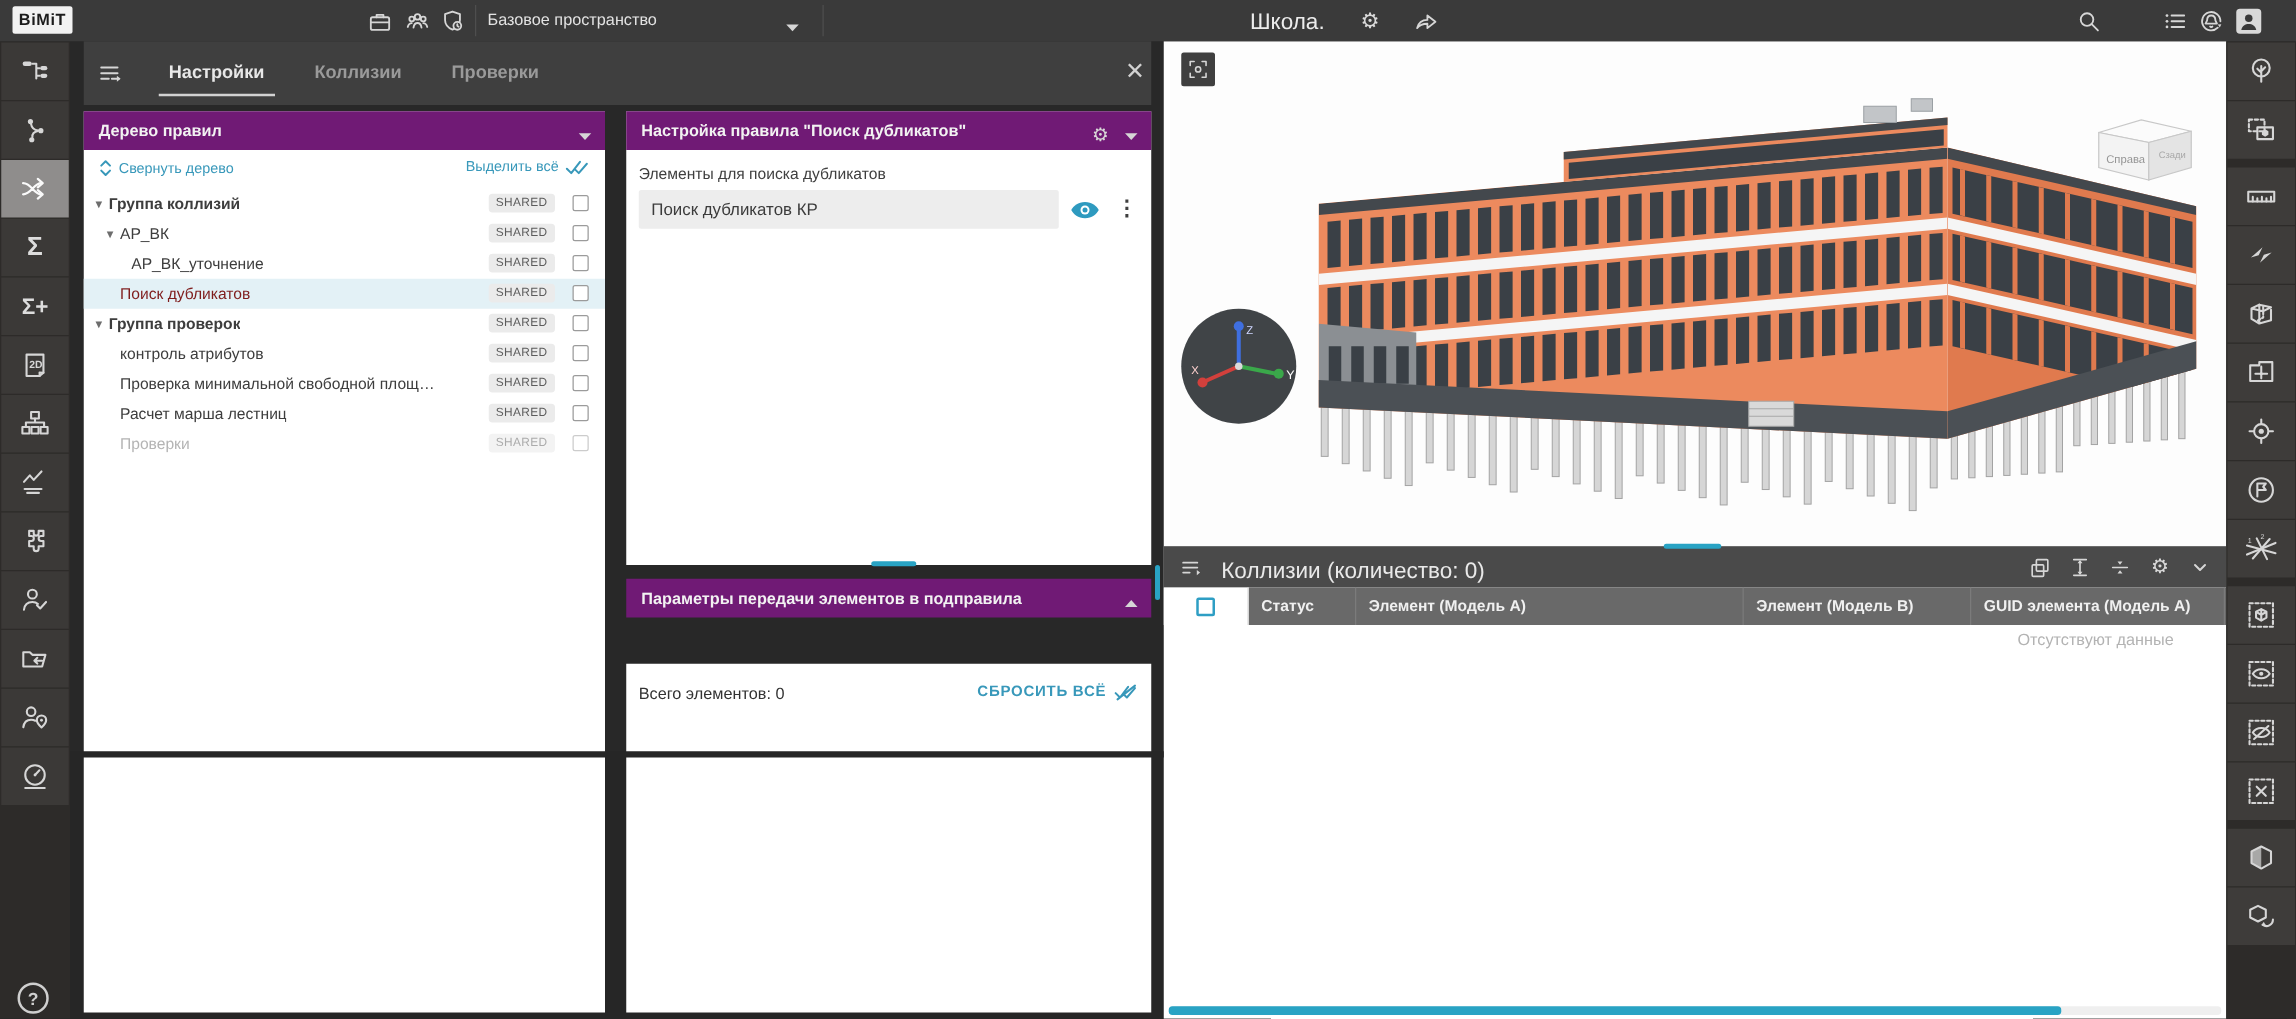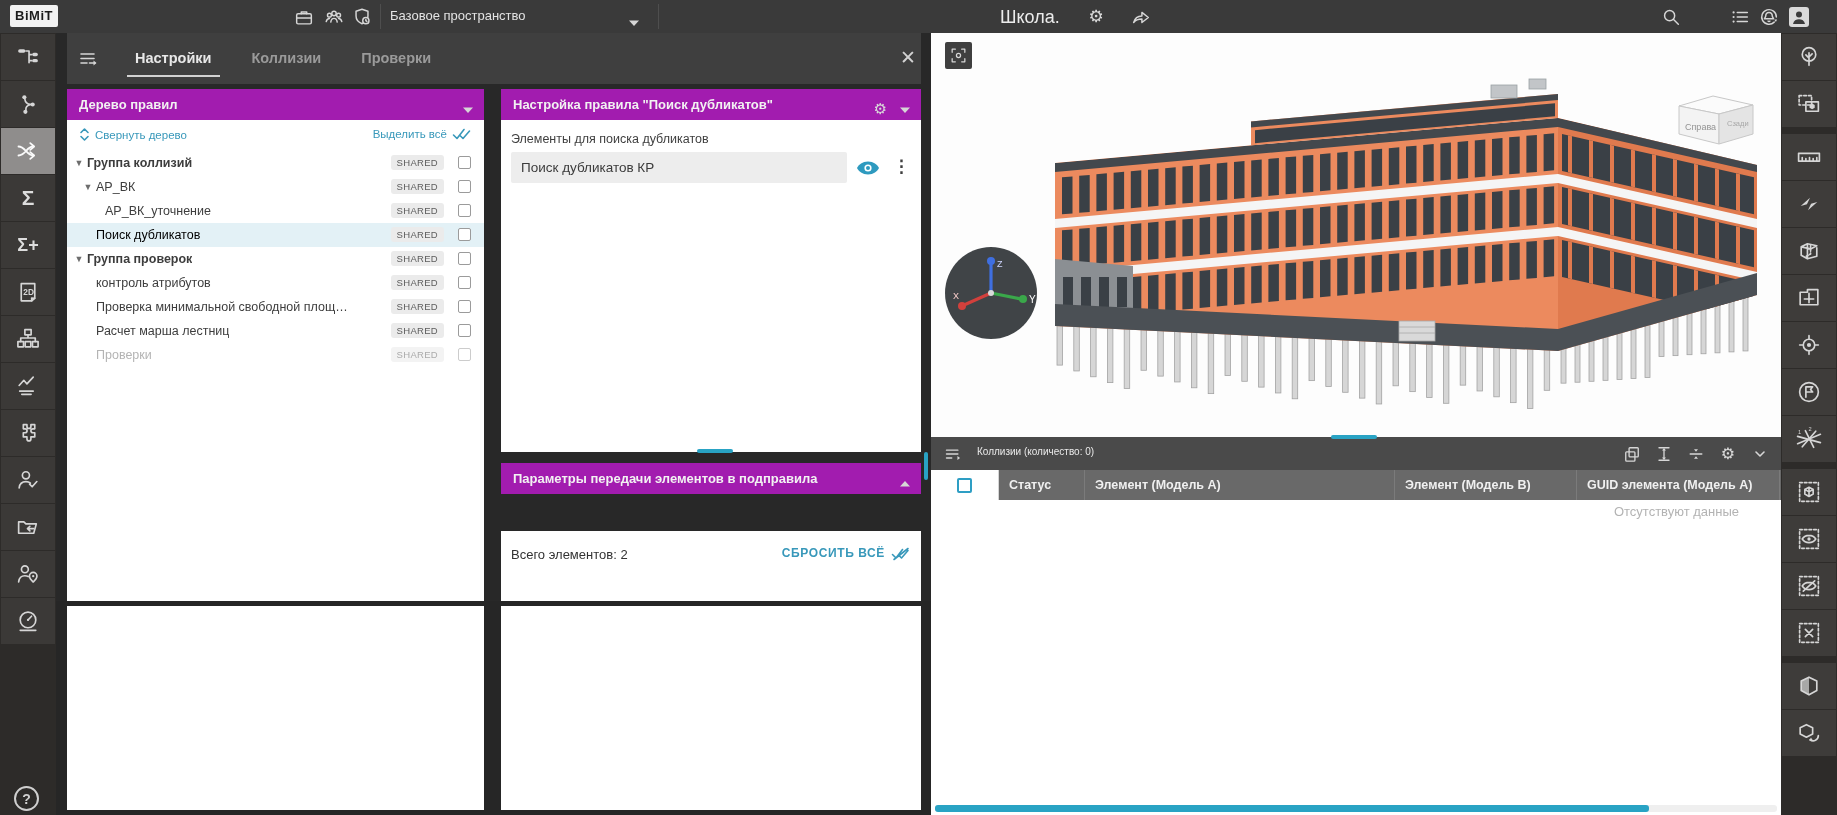--- a/index.html
+++ b/index.html
@@ -35,32 +35,32 @@
   
   .tab-bar { position:absolute; left:67px; top:33px; width:854px; height:51px; background:#3f3f3f; z-index:10; }
   .tabs { position:absolute; left:48px; top:0; height:51px; display:flex; }
   .tab { position:relative; padding:0 20px; line-height:51px; font-size:14.5px; color:#9a9a9a; font-weight:bold; cursor:pointer; }
   .tab.active { color:#e8e8e8; }
   .tab.active::after { content:""; position:absolute; left:12px; right:12px; bottom:7px; height:2px; background:#d2d2d2; }
   .panel-hamburger { position:absolute; left:10px; top:14px; }
   .close-x { position:absolute; left:828px; top:12px; width:26px; height:26px; color:#d2d2d2;
     font-size:19px; text-align:center; line-height:26px; cursor:pointer; }
 
-  .gray-hdr { background:#a21caf; height:31px; position:relative; }
+  .gray-hdr { background:#701a75; height:31px; position:relative; }
   .gray-hdr .t { position:absolute; left:12px; top:8px; font-size:13px; font-weight:bold; color:#f2f2f2; }
   .gray-hdr .caret { position:absolute; right:10px; top:11px; }
 
   .tree-panel { position:absolute; left:67px; top:89px; width:417px; height:721px; background:#ffffff; }
   .tree-links { position:absolute; left:0; top:38px; width:100%; height:22px; }
   .tlink { position:absolute; display:flex; align-items:center; gap:5px; color:#3898ba; font-size:11.5px; cursor:pointer; }
   .tlink.l { left:12px; } .tlink.r { right:12px; }
   .tree-items { position:absolute; left:0; top:62px; width:100%; }
   .tree-row { position:relative; height:24px; display:flex; align-items:center; font-size:12.5px; color:#3d3d3d; cursor:pointer; }
   .tree-row.selected { background:#e3f1f6; }
-  .tree-row.selected .lbl { color:#000000; }
+  .tree-row.selected .lbl { color:#7f1d1d; }
   .tree-row.disabled .lbl { color:#b4b4b4; }
   .tree-row .car { width:16px; text-align:center; color:#6d6d6d; font-size:9px; flex:none; }
   .tree-row .lbl { white-space:nowrap; overflow:hidden; text-overflow:ellipsis; max-width:255px; }
   .tree-row.bold .lbl { font-weight:bold; }
   .badge { position:absolute; right:40px; top:4px; background:#ebebeb; color:#5c5c5c; font-size:9.5px;
     padding:2px 6px; border-radius:3px; letter-spacing:.3px; }
   .tree-row.disabled .badge { color:#ababab; background:#f3f3f3; }
   .cbx { position:absolute; right:13px; top:5px; width:13px; height:13px; border:1.6px solid #9b9b9b;
     border-radius:2px; background:#fff; cursor:pointer; }
   .tree-row.disabled .cbx { border-color:#cccccc; }
@@ -85,21 +85,21 @@
   
   .viewport { position:absolute; left:931px; top:33px; width:850px; height:404px; background:#fdfdfd; overflow:hidden; }
   .capture-tile { position:absolute; left:14px; top:9px; width:27px; height:27px; background:#3f3f3f; border-radius:2px;
     display:flex; align-items:center; justify-content:center; cursor:pointer; }
   .navcube { position:absolute; left:742px; top:55px; }
   .gizmo { position:absolute; left:10px; top:210px; }
 
   
   .collisions { position:absolute; left:931px; top:437px; width:850px; height:378px; background:#fff; }
   .col-hdr { position:absolute; left:0; top:0; width:100%; height:33px; background:#4a4a4a; }
-  .col-hdr .t { position:absolute; left:46px; top:9px; font-size:10px; color:#e9e9e9; }
+  .col-hdr .t { position:absolute; left:46px; top:9px; font-size:18px; color:#e9e9e9; }
   .col-hdr .hmb { position:absolute; left:12px; top:7px; }
   .col-tools { position:absolute; right:8px; top:4px; display:flex; gap:6px; }
   .col-tools > div { width:26px; height:26px; display:flex; align-items:center; justify-content:center; cursor:pointer; }
   .col-row { position:absolute; left:0; top:33px; width:100%; height:30px; background:#696969; display:flex; }
   .col-cell { height:30px; line-height:30px; font-size:12.5px; font-weight:bold; color:#f0f0f0;
     padding-left:10px; border-right:1px solid #7b7b7b; cursor:pointer; }
   .cb-cell { width:68px; height:30px; background:#ffffff; border-right:1px solid #d5d5d5;
     display:flex; align-items:center; justify-content:center; }
   .cb-blue { width:15px; height:15px; border:2px solid #2e9ec4; border-radius:2px; background:#fff; cursor:pointer; }
   .empty-msg { position:absolute; right:42px; top:67px; font-size:13px; color:#b3b3b3; }
@@ -410,21 +410,21 @@
     <div class="gray-hdr">
       <span class="t">Параметры передачи элементов в подправила</span>
       <span class="caret">
         <svg class="ic" width="12" height="8" viewBox="0 0 12 8">
             <path class="fl" d="M1 6.5h10L6 1z"></path>
           </svg>
       </span>
     </div>
   </div>
   <div class="view-body">
-    <div class="total-lbl">Всего элементов: 2</div>
+    <div class="total-lbl">Всего элементов: 0</div>
     <div class="reset-link">
       <span>СБРОСИТЬ ВСЁ</span>
       <svg class="ic blue" width="20" height="15" viewBox="0 0 20 15">
         <path d="M1.5 8.5L5 12 11.5 3.5M7.5 9l3 3L17 4.5M3 13.5L17 2.5"></path>
       </svg>
     </div>
   </div>
 
   <div class="viewport">
     <svg id="scene" width="850" height="404">

